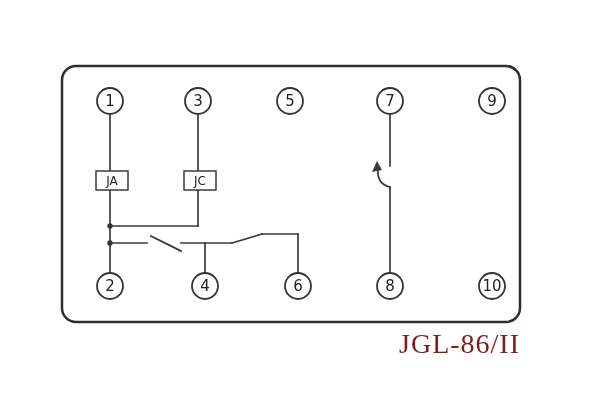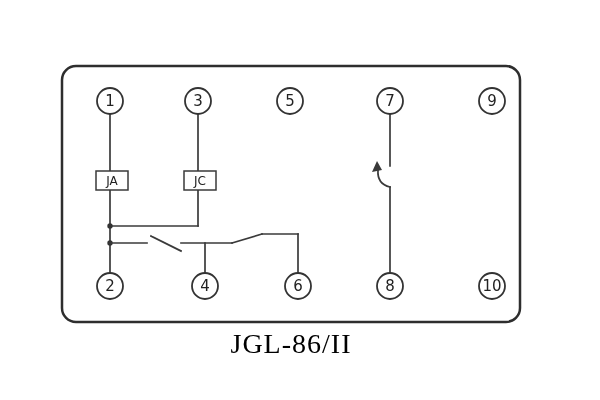--- a/index.html
+++ b/index.html
@@ -51,25 +51,25 @@
     text-anchor: middle;
   }
   .junction { fill: #333333; stroke: none; }
   .arrowhead { fill: #3a3a3a; stroke: none; }
 
   .diagram-title {
     position: absolute;
     left: 62px;
     top: 328px;
     width: 458px;
-    text-align: center;
+    text-align: right;
     font-family: "Liberation Serif", serif;
     font-size: 28px;
     letter-spacing: 1px;
-    color: #000000;
+    color: #7f1d1d;
   }
 </style>
 </head>
 <body>
 
 <div class="stage">
 
   <svg width="600" height="360" viewBox="0 0 600 360">
 
     <rect class="outline" x="62" y="66" width="458" height="256" rx="14" ry="14"></rect>

